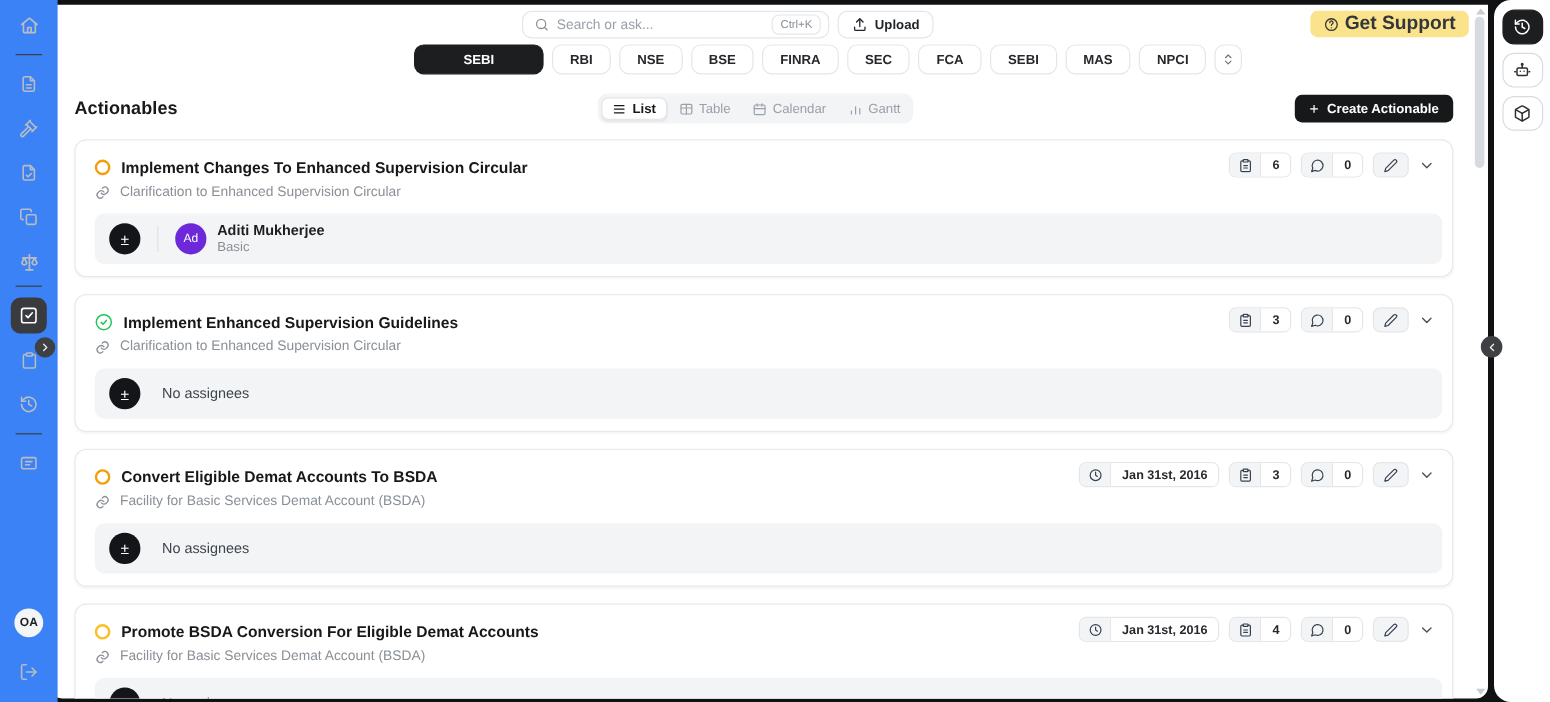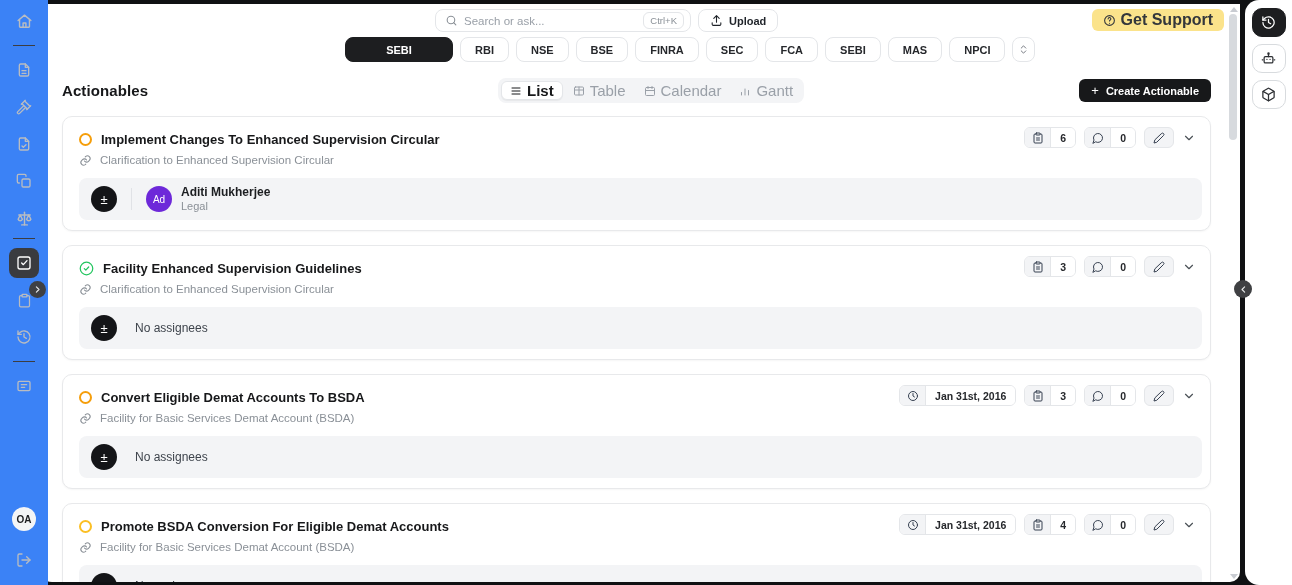--- a/index.html
+++ b/index.html
@@ -30,21 +30,21 @@
 
   
   .tabs { position:absolute; left:307px; top:33px; display:flex; gap:7px; align-items:center; }
   .tab { height:25px; display:flex; align-items:center; justify-content:center; padding:0 14px; border-radius:8px; border:1px solid #e4e6e9; background:#fff; font-size:11px; font-weight:bold; color:#26282c; cursor:pointer; white-space:nowrap; }
   .tab.active { background:#1d1e20; color:#fff; border-color:#1d1e20; width:108px; }
   .tab.sq { width:23px; padding:0; color:#6b7078; }
 
   
   .page-title { position:absolute; left:24px; top:78px; font-size:15px; font-weight:800; color:#17181a; letter-spacing:.1px; }
   .view-toggle { position:absolute; left:460px; top:74px; height:25px; background:#f3f4f6; border-radius:8px; display:flex; align-items:center; padding:0 3px; gap:2px; }
-  .vt-item { height:19px; display:flex; align-items:center; gap:5px; padding:0 8px; border-radius:6px; font-size:15px; color:#9aa0a8; cursor:pointer; }
+  .vt-item { height:19px; display:flex; align-items:center; gap:5px; padding:0 8px; border-radius:6px; font-size:11px; color:#9aa0a8; cursor:pointer; }
   .vt-item.active { background:#fff; border:1px solid #e4e6e9; color:#17181a; font-weight:bold; box-shadow:0 1px 1px rgba(0,0,0,.05); }
   .create-btn { position:absolute; right:29px; top:75px; height:23px; background:#17181a; color:#fff; border:none; border-radius:6px; display:flex; align-items:center; gap:7px; padding:0 12px; font-size:11px; font-weight:bold; cursor:pointer; }
   .create-btn .plus { font-size:13px; font-weight:normal; }
 
   
   .cards { position:absolute; left:24px; right:29px; top:112px; }
   .card { position:relative; background:#fff; border:1px solid #e8e9eb; border-radius:10px; box-shadow:0 1px 2px rgba(15,17,20,.04); padding:13px 8px 12px 16px; height:115px; margin-bottom:14px; }
   .card-top { display:flex; align-items:center; gap:9px; height:18px; margin-bottom:4px; }
   .status-ring { width:13px; height:13px; border-radius:50%; border:2px solid; flex:none; cursor:pointer; }
   .st-orange { border-color:#f59e0b; }
@@ -345,34 +345,34 @@
             </svg>
           </span>
         <span>Clarification to Enhanced Supervision Circular</span>
       </div>
       <div class="strip">
         <button class="add-assignee">±</button>
         <span class="strip-div"></span>
         <span class="assignee-avatar">Ad</span>
         <span>
           <div class="assignee-name">Aditi Mukherjee</div>
-          <div class="assignee-role">Legal</div>
+          <div class="assignee-role">Basic</div>
         </span>
       </div>
     </article>
 
     <article class="card">
       <div class="card-top">
         <span class="status-done">
             <svg class="ic" width="15" height="15" viewBox="0 0 24 24">
               <circle cx="12" cy="12" r="10"></circle>
               <path d="m8.5 12.2 2.4 2.4 4.6-5"></path>
             </svg>
           </span>
-        <h3 class="card-title">Facility Enhanced Supervision Guidelines</h3>
+        <h3 class="card-title">Implement Enhanced Supervision Guidelines</h3>
       </div>
       <div class="controls">
         <div class="pill">
           <span class="seg-ic">
               <svg class="ic" width="12" height="12" viewBox="0 0 24 24">
                 <rect x="8" y="2" width="8" height="4" rx="1"></rect>
                 <path d="M16 4h2a2 2 0 0 1 2 2v14a2 2 0 0 1-2 2H6a2 2 0 0 1-2-2V6a2 2 0 0 1 2-2h2"></path>
                 <path d="M9 12h6M9 16h6"></path>
               </svg>
             </span>

